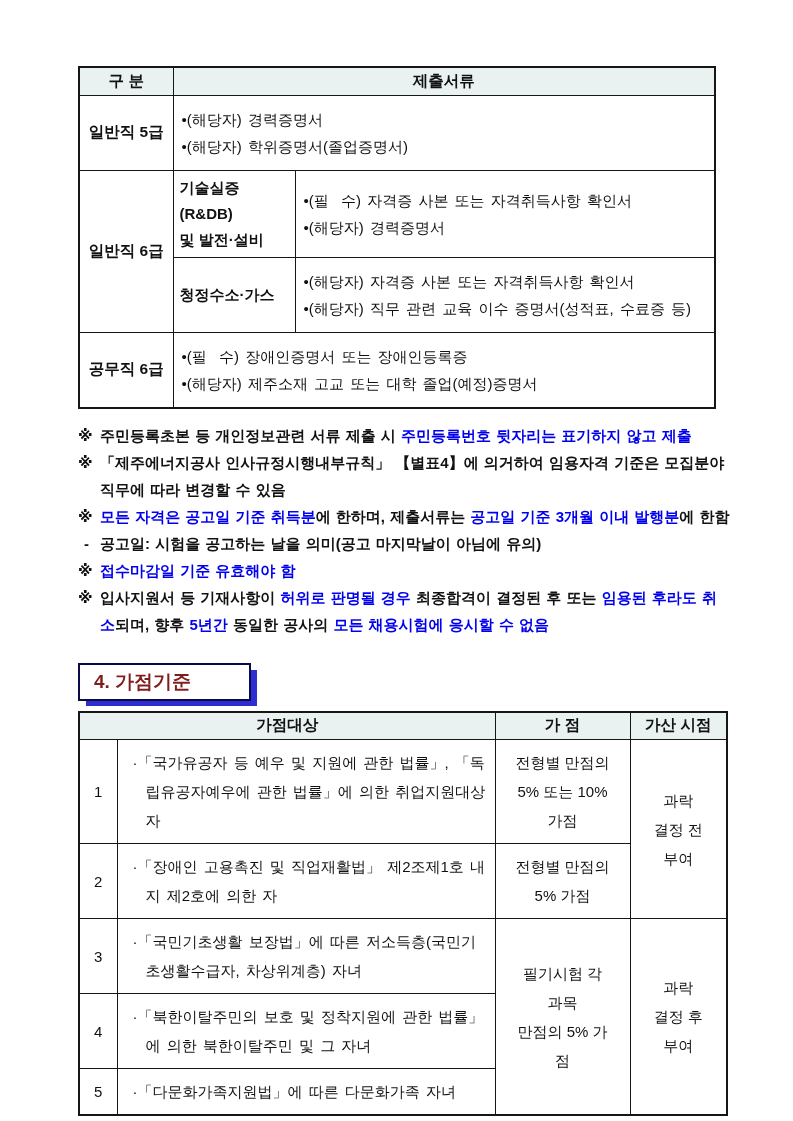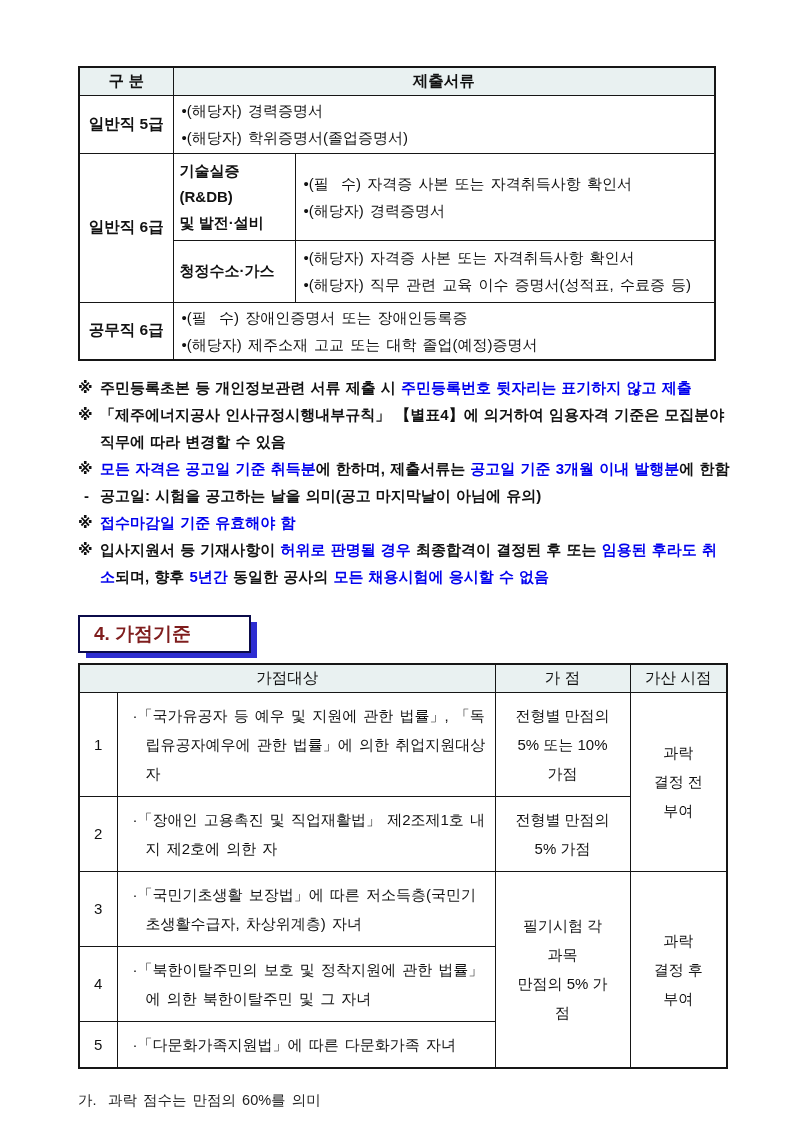--- a/index.html
+++ b/index.html
@@ -15,25 +15,25 @@
 
   
   table { border-collapse: collapse; table-layout: fixed; }
   .doc-table { border: 2px solid #161616; }
   .doc-table td, .doc-table th { border: 1px solid #161616; vertical-align: middle; }
 
   .t1 { width: 638px; margin-top: 66px; font-size: 15px; }
   .t1 th { background: #e9f1f1; font-weight: bold; height: 28px; text-align: center; font-size: 15.5px; }
   .cat-cell { font-weight: bold; text-align: center; font-size: 15.5px; }
   .sub-cell { font-weight: bold; text-align: left; padding: 4px 6px; line-height: 26px; white-space: pre-wrap; }
-  .items-cell { padding: 1px 8px; margin-left: 44px; }
+  .items-cell { padding: 10px 8px; margin-left: 44px; }
   .item-line { line-height: 27px; white-space: pre-wrap; word-spacing: 2px; }
 
   .t2 { width: 650px; margin-top: 10px; font-size: 15px; }
-  .t2 th { background: #e9f1f1; font-weight: normal; height: 28px; text-align: center; font-size: 15.5px; }
+  .t2 th { background: #e9f1f1; font-weight: bold; height: 28px; text-align: center; font-size: 15.5px; }
   .num-cell { text-align: center; font-size: 15px; }
   .t2-desc { padding: 8px 8px 8px 28px; text-indent: -13px; line-height: 29px; word-spacing: 2px; }
   .center-cell { text-align: center; line-height: 29px; white-space: pre-wrap; padding: 4px 19px; }
 
   .r1 { height: 70px; } .r2 { height: 62px; } .r3 { height: 64px; } .r4 { height: 58px; } .r5 { height: 38px; }
 
   
   .notes1 { margin-top: 13px; width: 652px; }
   .note { display: flex; font-weight: bold; font-size: 15px; line-height: 27px; word-spacing: 1px; }
   .note .marker { flex: 0 0 22px; }

